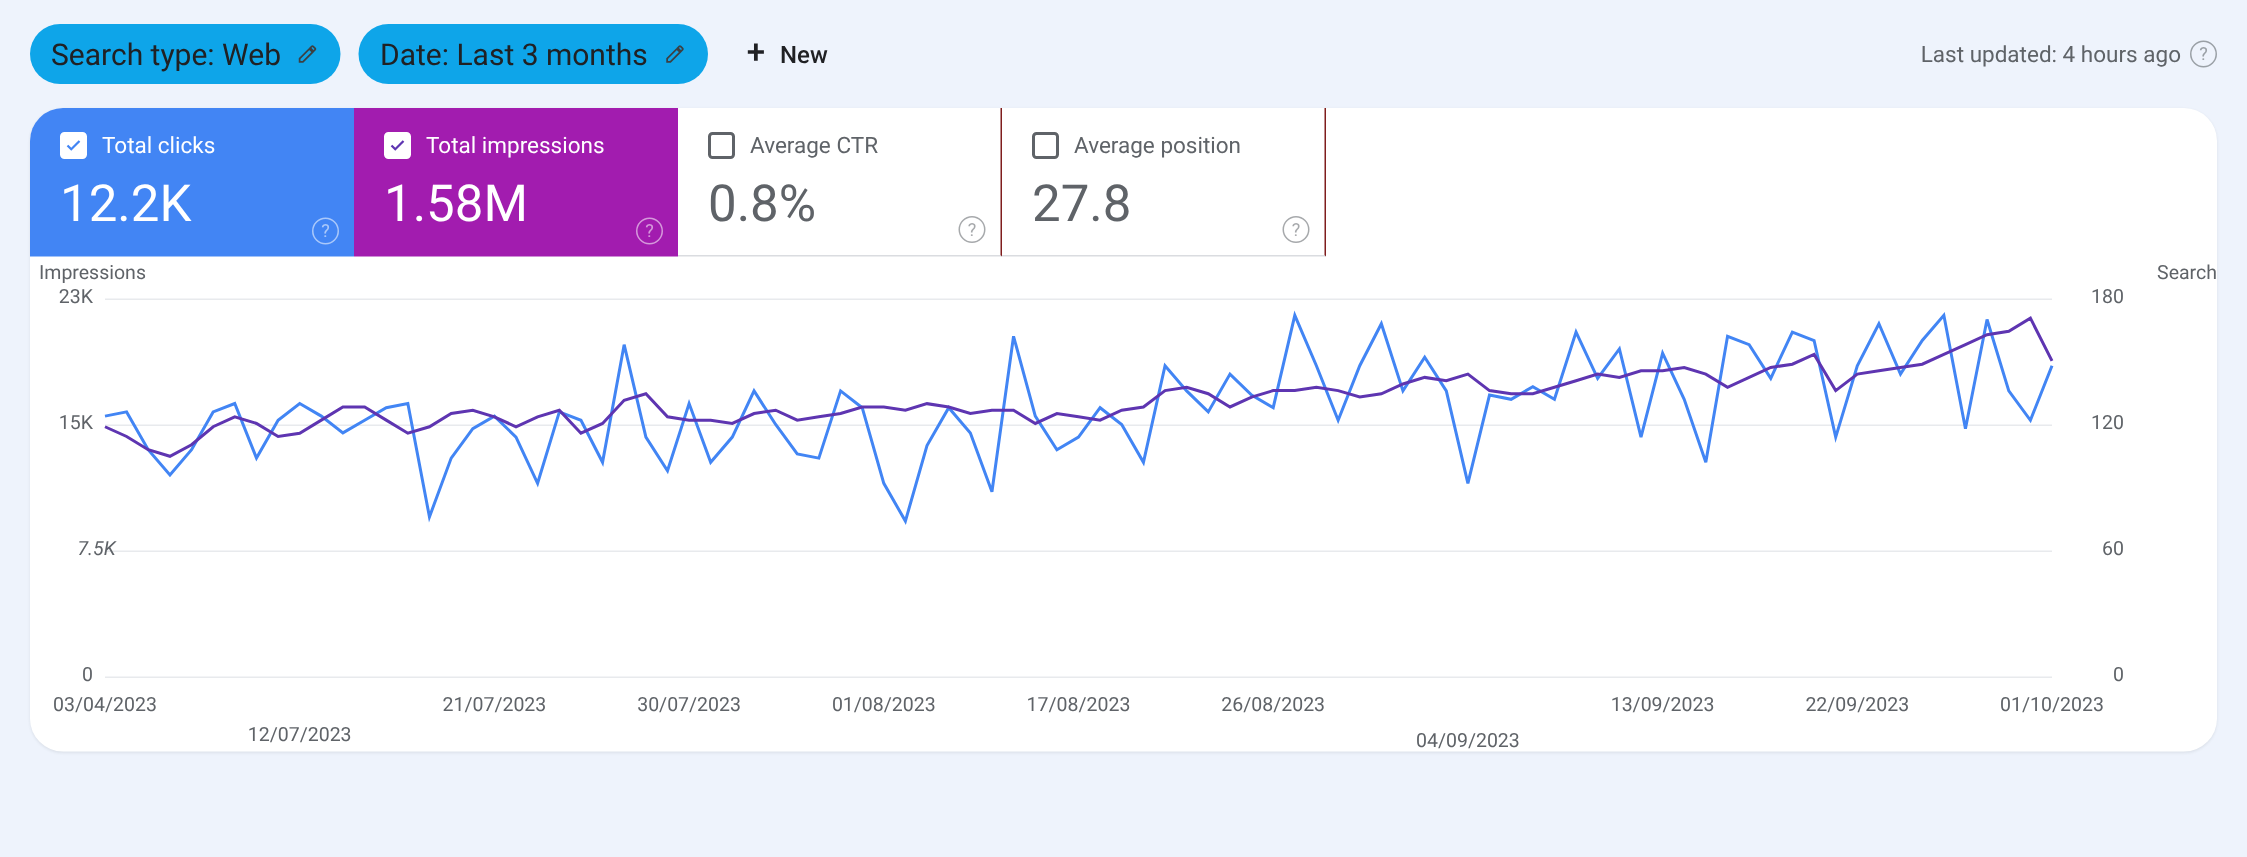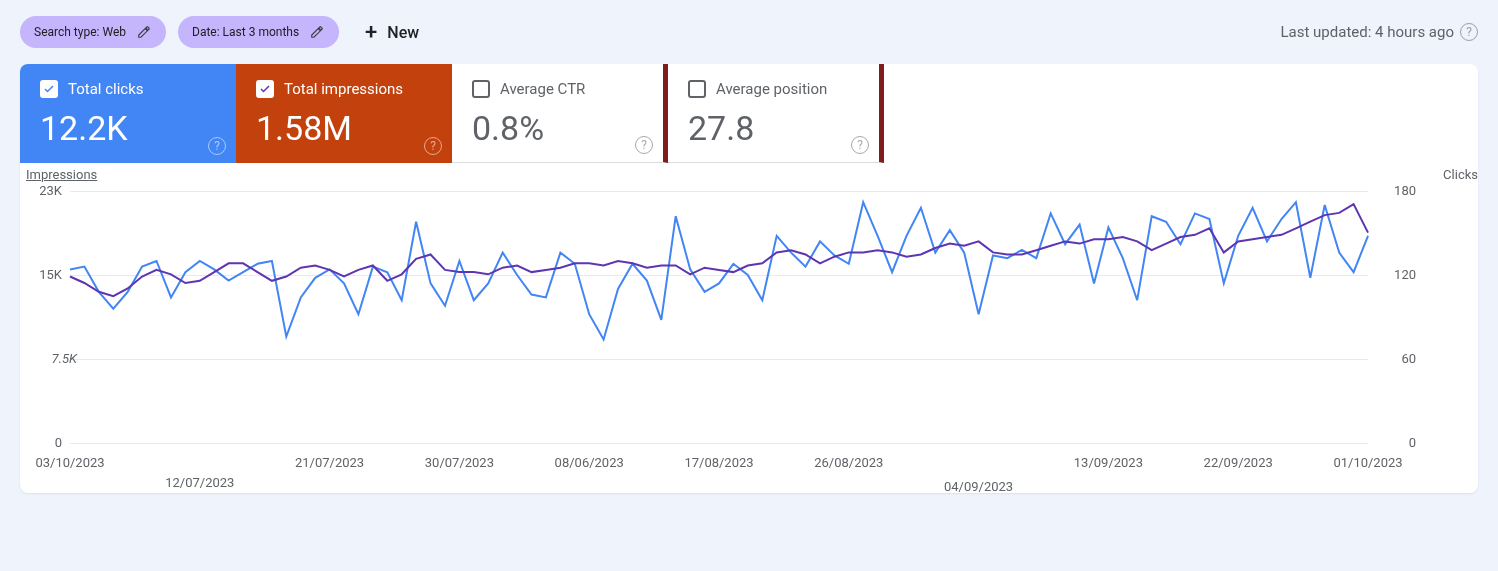--- a/index.html
+++ b/index.html
@@ -11,25 +11,25 @@
     width: 1498px;
   }
   .topbar {
     display: flex;
     align-items: center;
     padding: 16px 20px 16px 20px;
   }
   .chip {
     display: inline-flex;
     align-items: center;
-    background: #c4b5fd;
+    background: #0ea5e9;
     border-radius: 20px;
     padding: 8px 14px;
     margin-right: 12px;
-    font-size: 12px;
+    font-size: 20px;
     color: #202124;
     cursor: pointer;
   }
   .chip .pencil {
     margin-left: 10px;
     width: 16px; height: 16px;
     display: inline-flex;
     align-items: center; justify-content: center;
   }
   .newbtn {
@@ -59,37 +59,37 @@
     border: 1.5px solid #9aa0a6;
     border-radius: 50%;
     display: inline-flex;
     align-items: center; justify-content: center;
     font-size: 12px;
     color: #9aa0a6;
   }
   .panel {
     background: #fff;
     margin: 0 20px 20px 20px;
-    border-radius: 8px;
+    border-radius: 22px;
     overflow: hidden;
     box-shadow: 0 1px 2px rgba(60,64,67,.1);
   }
   .metrics {
     display: flex;
   }
   .metric {
     width: 216px;
     padding: 16px 20px 14px 20px;
-    border-right: 5px solid #7f1d1d;
+    border-right: 1px solid #7f1d1d;
     border-bottom: 1px solid #dadce0;
     position: relative;
     cursor: pointer;
   }
   .metric.active-blue { background: #4285f4; color: #fff; border-right: none; border-bottom: none;}
-  .metric.active-purple { background: #c2410c; color: #fff; border-right: none; border-bottom: none;}
+  .metric.active-purple { background: #a21caf; color: #fff; border-right: none; border-bottom: none;}
   .metric .row1 {
     display: flex; align-items: center;
     font-size: 15px;
   }
   .metric .checkbox {
     width: 18px; height: 18px;
     border: 2px solid currentColor;
     border-radius: 3px;
     margin-right: 10px;
     display: inline-flex;
@@ -219,39 +219,39 @@
         <span class="checkbox"></span>
         <span>Average position</span>
       </div>
       <div class="value">27.8</div>
       <span class="help-corner">?</span>
     </div>
   </div>
 
   <div class="chart-area" id="chart-area" style="position: relative; height: 330px;">
 
-  <div class="axis-label" style="left: 6px; top: 4px; text-decoration: underline;">Impressions</div>
-      <div class="axis-label" style="right: 0px; top: 4px;">Clicks</div>
+  <div class="axis-label" style="left: 6px; top: 4px;">Impressions</div>
+      <div class="axis-label" style="right: 0px; top: 4px;">Search</div>
       <div class="gridline" style="left: 50px; width: 1298px; top: 28px;"></div>
       <div class="y-tick" style="left: 2px; top: 20px;">23K</div>
       <div class="y-tick right" style="left: 1356px; top: 20px;">180</div>
       <div class="gridline" style="left: 50px; width: 1298px; top: 112px;"></div>
       <div class="y-tick" style="left: 2px; top: 104px;">15K</div>
       <div class="y-tick right" style="left: 1356px; top: 104px;">120</div>
       <div class="gridline" style="left: 50px; width: 1298px; top: 196px;"></div>
       <div class="y-tick" style="left: 17px; top: 188px; font-style: italic;">7.5K</div>
       <div class="y-tick right" style="left: 1356px; top: 188px;">60</div>
       <div class="gridline" style="left: 50px; width: 1298px; top: 280px;"></div>
       <div class="y-tick" style="left: 2px; top: 272px;">0</div>
       <div class="y-tick right" style="left: 1356px; top: 272px;">0</div>
-      <div class="x-tick" style="left: 50px; top: 292px;">03/10/2023</div>
+      <div class="x-tick" style="left: 50px; top: 292px;">03/04/2023</div>
       <div class="x-tick" style="left: 179.8px; top: 292px; margin-top: 20px;">12/07/2023</div>
       <div class="x-tick" style="left: 309.6px; top: 292px;">21/07/2023</div>
       <div class="x-tick" style="left: 439.4px; top: 292px;">30/07/2023</div>
-      <div class="x-tick" style="left: 569.2px; top: 292px;">08/06/2023</div>
+      <div class="x-tick" style="left: 569.2px; top: 292px;">01/08/2023</div>
       <div class="x-tick" style="left: 699px; top: 292px;">17/08/2023</div>
       <div class="x-tick" style="left: 828.8px; top: 292px;">26/08/2023</div>
       <div class="x-tick" style="left: 958.6px; top: 292px; margin-top: 24px;">04/09/2023</div>
       <div class="x-tick" style="left: 1088.4px; top: 292px;">13/09/2023</div>
       <div class="x-tick" style="left: 1218.2px; top: 292px;">22/09/2023</div>
       <div class="x-tick" style="left: 1348px; top: 292px;">01/10/2023</div>
       <svg width="1398" height="330" style="position: absolute; left: 0px; top: 0px;">
         <path d="M50.0 106.4 L64.4 103.6 L78.8 128.8 L93.3 145.6 L107.7 128.8 L122.1 103.6 L136.5 98.0 L151.0 134.4 L165.4 109.2 L179.8 98.0 L194.2 106.4 L208.6 117.6 L223.1 109.2 L237.5 100.8 L251.9 98.0 L266.3 173.6 L280.8 134.4 L295.2 114.8 L309.6 106.4 L324.0 120.4 L338.4 151.2 L352.9 103.6 L367.3 109.2 L381.7 137.2 L396.1 58.8 L410.6 120.4 L425.0 142.8 L439.4 98.0 L453.8 137.2 L468.2 120.4 L482.7 89.6 L497.1 112.0 L511.5 131.6 L525.9 134.4 L540.4 89.6 L554.8 100.8 L569.2 151.2 L583.6 176.4 L598.0 126.0 L612.5 100.8 L626.9 117.6 L641.3 156.8 L655.7 53.2 L670.2 106.4 L684.6 128.8 L699.0 120.4 L713.4 100.8 L727.8 112.0 L742.3 137.2 L756.7 72.8 L771.1 89.6 L785.5 103.6 L800.0 78.4 L814.4 92.4 L828.8 100.8 L843.2 39.2 L857.6 72.8 L872.1 109.2 L886.5 72.8 L900.9 44.8 L915.3 89.6 L929.8 67.2 L944.2 89.6 L958.6 151.2 L973.0 92.4 L987.4 95.2 L1001.9 86.8 L1016.3 95.2 L1030.7 50.4 L1045.1 81.2 L1059.6 61.6 L1074.0 120.4 L1088.4 64.4 L1102.8 95.2 L1117.2 137.2 L1131.7 53.2 L1146.1 58.8 L1160.5 81.2 L1174.9 50.4 L1189.4 56.0 L1203.8 120.4 L1218.2 72.8 L1232.6 44.8 L1247.0 78.4 L1261.5 56.0 L1275.9 39.2 L1290.3 114.8 L1304.7 42.0 L1319.2 89.6 L1333.6 109.2 L1348.0 72.8 " fill="none" stroke="#4285f4" stroke-width="2"></path>
         <path d="M50.0 113.5 L64.4 120.0 L78.8 128.8 L93.3 133.2 L107.7 125.5 L122.1 113.5 L136.5 106.9 L151.0 111.3 L165.4 120.0 L179.8 117.8 L194.2 109.1 L208.6 100.3 L223.1 100.3 L237.5 109.1 L251.9 117.8 L266.3 113.5 L280.8 104.7 L295.2 102.5 L309.6 106.9 L324.0 113.5 L338.4 106.9 L352.9 102.5 L367.3 117.8 L381.7 111.3 L396.1 95.9 L410.6 91.5 L425.0 106.9 L439.4 109.1 L453.8 109.1 L468.2 111.3 L482.7 104.7 L497.1 102.5 L511.5 109.1 L525.9 106.9 L540.4 104.7 L554.8 100.3 L569.2 100.3 L583.6 102.5 L598.0 98.1 L612.5 100.3 L626.9 104.7 L641.3 102.5 L655.7 102.5 L670.2 111.3 L684.6 104.7 L699.0 106.9 L713.4 109.1 L727.8 102.5 L742.3 100.3 L756.7 89.4 L771.1 87.2 L785.5 91.5 L800.0 100.3 L814.4 93.7 L828.8 89.4 L843.2 89.4 L857.6 87.2 L872.1 89.4 L886.5 93.7 L900.9 91.5 L915.3 85.0 L929.8 80.6 L944.2 82.8 L958.6 78.4 L973.0 89.4 L987.4 91.5 L1001.9 91.5 L1016.3 87.2 L1030.7 82.8 L1045.1 78.4 L1059.6 80.6 L1074.0 76.2 L1088.4 76.2 L1102.8 74.0 L1117.2 78.4 L1131.7 87.2 L1146.1 80.6 L1160.5 74.0 L1174.9 71.8 L1189.4 65.3 L1203.8 89.4 L1218.2 78.4 L1232.6 76.2 L1247.0 74.0 L1261.5 71.8 L1275.9 65.3 L1290.3 58.7 L1304.7 52.1 L1319.2 49.9 L1333.6 41.1 L1348.0 69.6 " fill="none" stroke="#5e35b1" stroke-width="2"></path>
       </svg>

